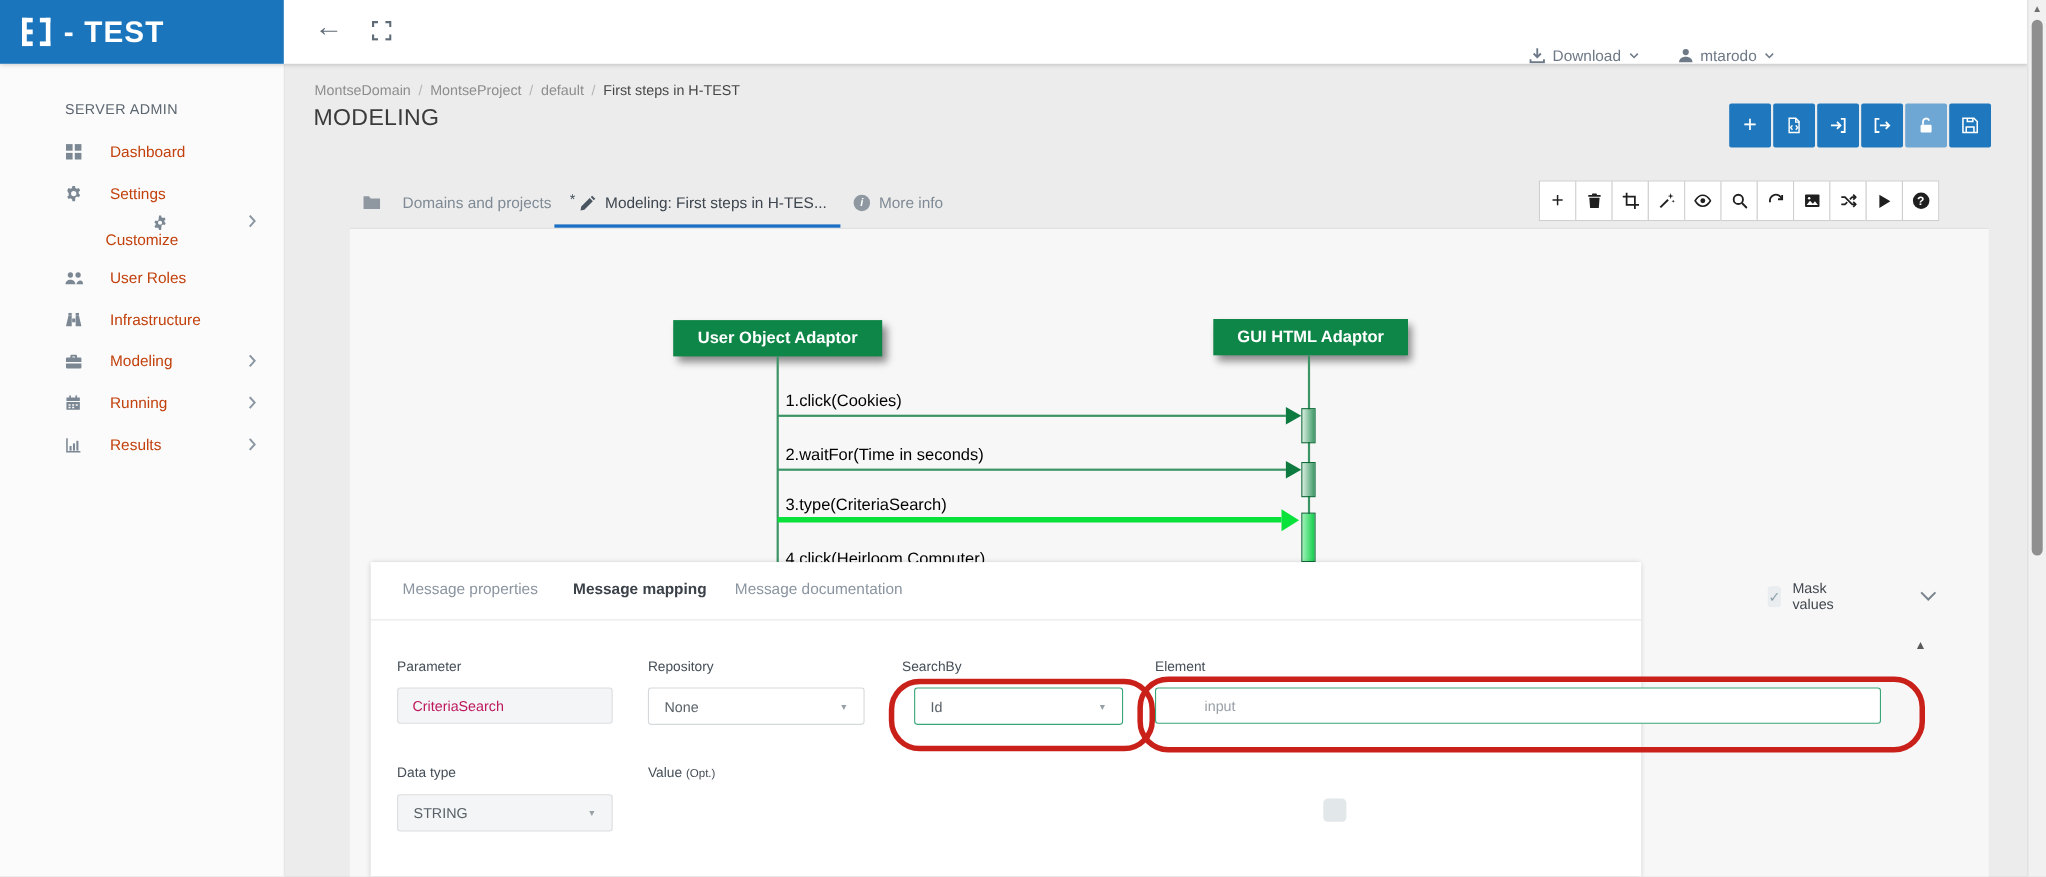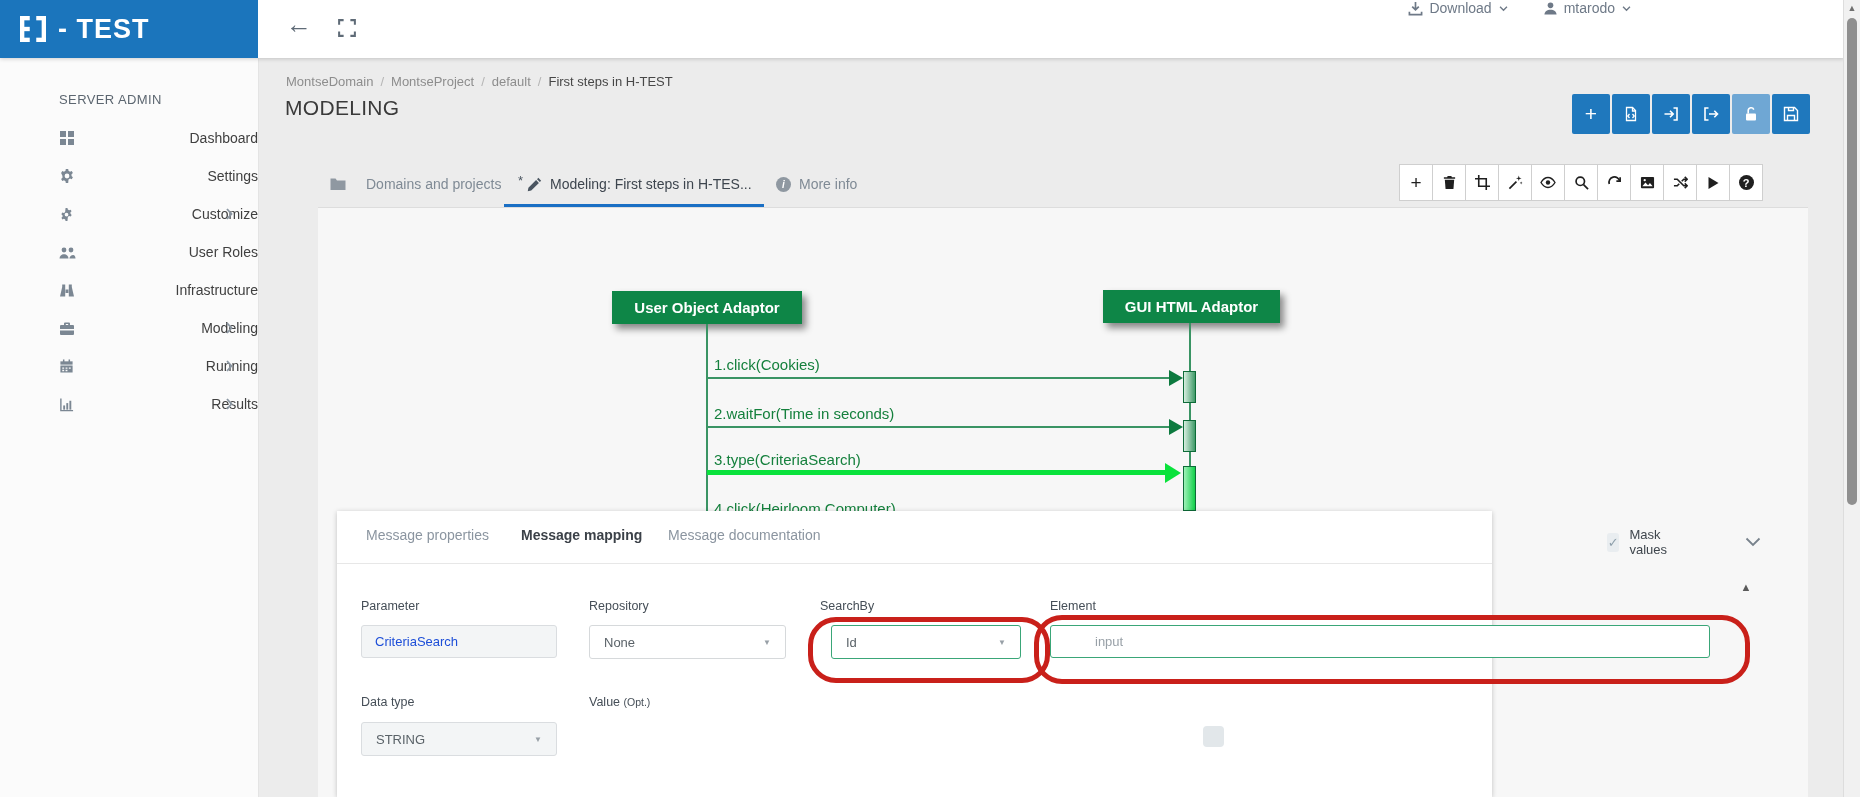--- a/index.html
+++ b/index.html
@@ -7,34 +7,34 @@
     font-family:"Liberation Sans",sans-serif;overflow:hidden;}
   
   .hdr{position:absolute;top:0;left:0;width:1844px;height:58px;background:#fff;
     box-shadow:0 1px 4px rgba(0,0,0,.18);z-index:30;}
   .logo{position:absolute;top:0;left:0;width:258px;height:58px;background:#1b75bc;
     display:flex;align-items:center;padding-left:20px;box-sizing:border-box;color:#fff;}
   .logo-text{font-size:27px;font-weight:bold;letter-spacing:1px;margin-left:12px;}
   .hdr-ic{color:#5f6b77;}
   .back{position:absolute;left:286px;top:11px;font-size:26px;line-height:26px;cursor:pointer;}
   .fullscreen{position:absolute;left:338px;top:19px;}
-  .hdr-right{position:absolute;right:212px;top:0;height:58px;display:flex;align-items:flex-start;gap:34px;
+  .hdr-right{position:absolute;right:230px;top:0;height:58px;display:flex;align-items:flex-end;gap:34px;
     color:#6e7987;font-size:14px;}
   .hdr-item{display:flex;align-items:center;gap:6px;cursor:pointer;}
   
   .pg-scroll{position:absolute;right:0;top:0;width:16px;height:797px;background:#f1f1f1;
     border-left:1px solid #ddd;z-index:40;}
   .pg-scroll .arr{position:absolute;top:3px;left:0;width:16px;text-align:center;font-size:9px;color:#6f6f6f;}
   .pg-thumb{position:absolute;left:3px;top:18px;width:10px;height:487px;background:#8f8f8f;border-radius:5px;}
   
   .sidebar{position:absolute;left:0;top:58px;width:258px;height:739px;background:#fbfbfb;
     border-right:1px solid #e4e4e4;z-index:5;}
   .side-head{position:absolute;left:59px;top:34px;font-size:13px;color:#5c6670;letter-spacing:.4px;}
   .side-item{position:absolute;left:0;width:258px;height:38px;display:flex;align-items:center;
-    color:#404040;font-size:14px;cursor:pointer;justify-content:space-between;}
+    color:#c2410c;font-size:14px;cursor:pointer;}
   .side-item .ic{width:17px;margin-left:59px;margin-right:24px;color:#7b8793;display:flex;}
   .side-item .chev{position:absolute;right:24px;color:#8a96a2;display:flex;}
   
   .crumbs{position:absolute;left:286px;top:74px;font-size:13px;color:#8d8d8d;z-index:6;}
   .crumbs .sep{color:#b5b5b5;margin:0 7px;}
   .crumbs .last{color:#474747;}
   .title{position:absolute;left:285px;top:96px;font-size:21px;font-weight:500;color:#3a3a3a;
     letter-spacing:.3px;z-index:6;}
   
   .actions{position:absolute;left:1572px;top:94px;display:flex;gap:2px;z-index:6;}
@@ -56,21 +56,21 @@
     display:flex;align-items:center;justify-content:center;color:#1f1f1f;cursor:pointer;box-sizing:border-box;}
   .tool-btn .plus{font-size:19px;}
   .qcirc{width:15px;height:15px;border-radius:50%;background:#1f1f1f;color:#fff;font-size:11px;
     font-weight:bold;display:flex;align-items:center;justify-content:center;}
   
   .canvas{position:absolute;left:318px;top:207px;width:1490px;height:590px;background:#f7f7f7;
     border-top:1px solid #ddd;z-index:1;}
   .actor{position:absolute;height:33px;background:#0e8647;color:#fff;font-weight:bold;font-size:15px;
     display:flex;align-items:center;justify-content:center;box-shadow:4px 5px 7px rgba(0,0,0,.45);z-index:2;cursor:pointer;}
   .lifeline{position:absolute;width:2px;background:#3a9464;z-index:2;}
-  .msg-label{position:absolute;font-size:15px;color:#15803d;z-index:2;white-space:nowrap;cursor:pointer;}
+  .msg-label{position:absolute;font-size:15px;color:#000000;z-index:2;white-space:nowrap;cursor:pointer;}
   .msg-line{position:absolute;height:2px;background:#3a9464;z-index:2;}
   .msg-line.hot{height:5px;background:#0ae23c;}
   .msg-head{position:absolute;width:0;height:0;border-top:8px solid transparent;
     border-bottom:8px solid transparent;border-left:14px solid #0d7a3f;z-index:2;}
   .msg-head.hot{border-top-width:10px;border-bottom-width:10px;border-left:16px solid #0ae23c;}
   .act-bar{position:absolute;width:13px;background:linear-gradient(90deg,#d8eee0,#3f9a68);
     border:1px solid #0d6b38;box-sizing:border-box;z-index:2;}
   .act-bar.hot{background:linear-gradient(90deg,#9ff2b8,#12cf4a);}
   
   .panel{position:absolute;left:337px;top:511px;width:1155px;height:286px;background:#fff;
@@ -87,21 +87,21 @@
     color:#5a5a5a;cursor:pointer;}
   .f-label{position:absolute;font-size:12.5px;color:#454e57;white-space:nowrap;}
   .f-label .note{font-size:10.5px;}
   .f-box{position:absolute;height:33px;box-sizing:border-box;border:1px solid #d6d9db;border-radius:3px;
     background:#fff;font-size:13px;color:#5a6268;display:flex;align-items:center;padding:16px 14px;}
   .f-box.gray{background:#f3f5f6;border-color:#dadde0;}
   .f-box.green{border:1.5px solid #3aa678;}
   .f-select{justify-content:space-between;cursor:pointer;}
   .f-caret{font-size:8px;color:#98a0a7;}
   .f-input{position:absolute;height:33px;box-sizing:border-box;border:1px solid #d6d9db;border-radius:3px;
-    background:#fff;font-size:13px;color:#1d4ed8;padding:0 13px;outline:none;
+    background:#fff;font-size:13px;color:#be185d;padding:0 13px;outline:none;
     font-family:"Liberation Sans",sans-serif;}
   .f-input.green{border:1.5px solid #3aa678;}
   .f-input.ghost{color:#99a1a8;}
   .mini-sq{position:absolute;width:21px;height:21px;background:#e2e7ea;border-radius:4px;cursor:pointer;}
   
   .ring{position:absolute;border:5px solid #c9201a;border-radius:28px;z-index:15;pointer-events:none;}
   svg{display:block;}
 </style>
 </head>
 <body>
@@ -197,21 +197,21 @@
       <span>Dashboard</span>
     </div>
     <div class="side-item" style="top:99px;">
       <span class="ic">
           <svg width="16" height="16" viewBox="0 0 16 16" fill="#7b8793" fill-rule="evenodd">
             <path d="M6.8 1h2.4l.3 1.8a5 5 0 011.5.9l1.7-.7 1.2 2.1-1.4 1.2a5 5 0 010 1.7l1.4 1.2-1.2 2.1-1.7-.7a5 5 0 01-1.5.9L9.2 15H6.8l-.3-1.8a5 5 0 01-1.5-.9l-1.7.7-1.2-2.1 1.4-1.2a5 5 0 010-1.7L2.1 5.1l1.2-2.1 1.7.7a5 5 0 011.5-.9L6.8 1zM8 5.6A2.4 2.4 0 108 10.4 2.4 2.4 0 108 5.6z"></path>
           </svg>
         </span>
       <span>Settings</span>
     </div>
-    <div class="side-item" style="top:137px;">
+    <div class="side-item" style="top:137px;flex-direction:column;">
       <span class="ic">
           <svg width="15" height="15" viewBox="0 0 16 16" fill="#7b8793" fill-rule="evenodd">
             <path d="M7 1h2l.4 1.6 1.4.8 1.6-.6 1 1.8-1.2 1.1.1 1.6 1.2 1.1-1 1.8-1.6-.6-1.4.8L9 15H7l-.4-1.6-1.4-.8-1.6.6-1-1.8 1.2-1.1-.1-1.6L2.5 7.6l1-1.8 1.6.6 1.4-.8L7 1zM8 6a2 2 0 100 4 2 2 0 000-4z"></path>
           </svg>
         </span>
       <span>Customize</span>
       <span class="chev">
           <svg width="9" height="12" viewBox="0 0 8 12" fill="none" stroke="#8a96a2" stroke-width="1.8">
             <path d="M1.5 1l4.5 5-4.5 5"></path>
           </svg>

